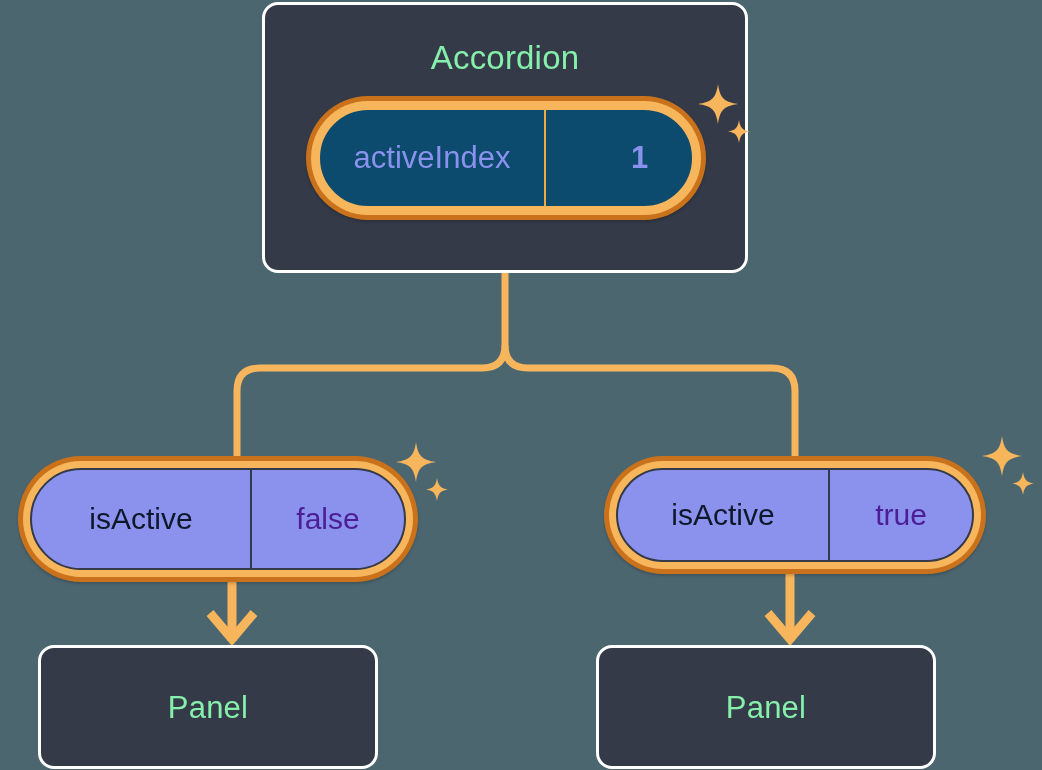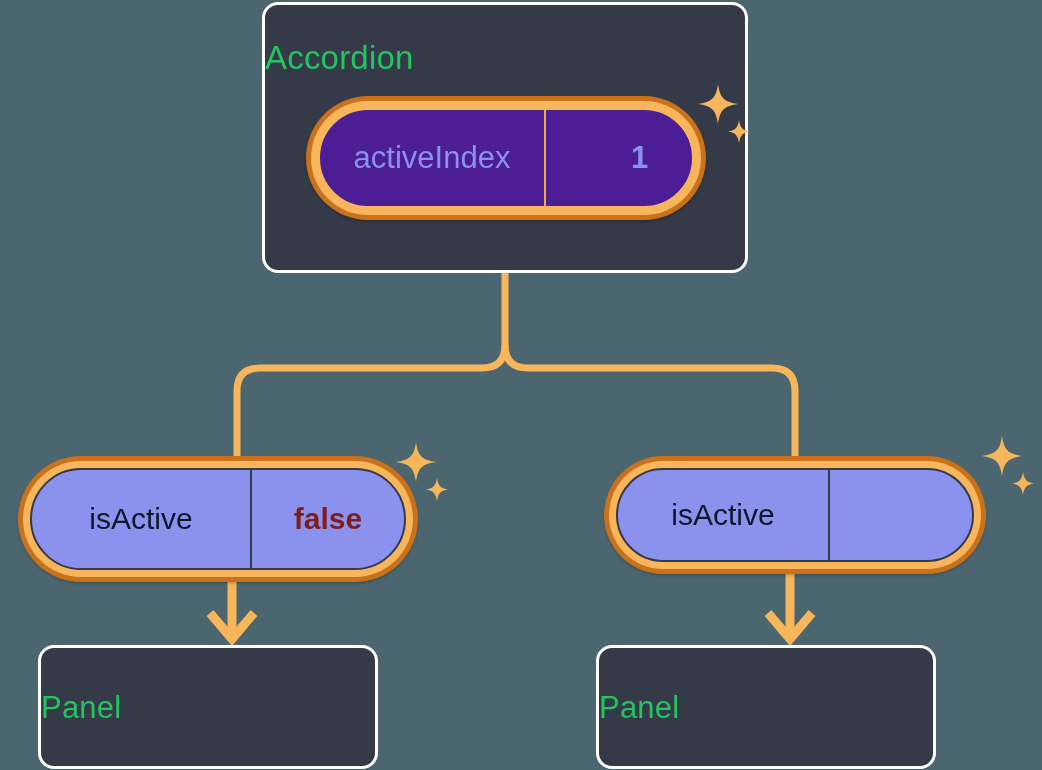--- a/index.html
+++ b/index.html
@@ -31,25 +31,25 @@
 
   
   .card {
     position: absolute;
     background: #343a47;
     border: 3px solid #ffffff;
     border-radius: 16px;
     box-sizing: border-box;
   }
   .card-title {
-    color: #22c55e;
+    color: #86efac;
     font-size: 33px;
     font-weight: 400;
     letter-spacing: 0.2px;
-    text-align: left;
+    text-align: center;
     white-space: nowrap;
   }
 
   #accordion-card {
     left: 262px;
     top: 2px;
     width: 486px;
     height: 271px;
   }
   #accordion-card .card-title {
@@ -107,21 +107,21 @@
   }
 
   
   #pill-active-index {
     left: 306px;
     top: 96px;
     width: 400px;
     height: 124px;
   }
   #pill-active-index .pill-inner {
-    background: #4c1d95;
+    background: #0c4a6e;
     border: 2px solid #f7b65c;
     gap: 41px;
   }
   #pill-active-index .pill-key {
     flex: 0 0 224px;
     color: #8a92ee;
     font-size: 31px;
     font-weight: 400;
     border-right: 2px solid #f0a93f;
   }
@@ -137,23 +137,23 @@
     background: #8a92ee;
     border: 2px solid #343a47;
   }
   .pill-purple .pill-key {
     color: #0f172a;
     font-size: 30px;
     font-weight: 400;
     border-right: 2px solid #343a47;
   }
   .pill-purple .pill-val {
-    color: #7f1d1d;
+    color: #4c1d95;
     font-size: 30px;
-    font-weight: 700;
+    font-weight: 400;
   }
 
   #pill-is-active-left {
     left: 18px;
     top: 456px;
     width: 400px;
     height: 126px;
   }
   #pill-is-active-left .pill-key { flex: 0 0 218px; }
   #pill-is-active-left .pill-val { flex: 1 1 auto; }
@@ -233,20 +233,21 @@
   </div>
 
   <div id="panel-left" class="card panel-card">
     <div class="card-title">Panel</div>
   </div>
 
   <div id="pill-is-active-right" class="pill pill-purple">
     <div class="pill-mid">
       <div class="pill-inner">
         <div class="pill-key">isActive</div>
+        <div class="pill-val">true</div>
       </div>
     </div>
   </div>
 
   <div id="sparkles-right-pill" class="sparkle-group">
     <svg width="60" height="70" viewBox="0 0 60 70" aria-hidden="true">
       <path d="M24 2 C26 16 30 20 44 22 C30 24 26 28 24 42 C22 28 18 24 4 22 C18 20 22 16 24 2 Z" fill="#f7b65c"></path>
       <path d="M45 38 C46.3 46 48.6 48.3 56 49.6 C48.6 50.9 46.3 53.2 45 61 C43.7 53.2 41.4 50.9 34 49.6 C41.4 48.3 43.7 46 45 38 Z" fill="#f7b65c"></path>
     </svg>
   </div>

